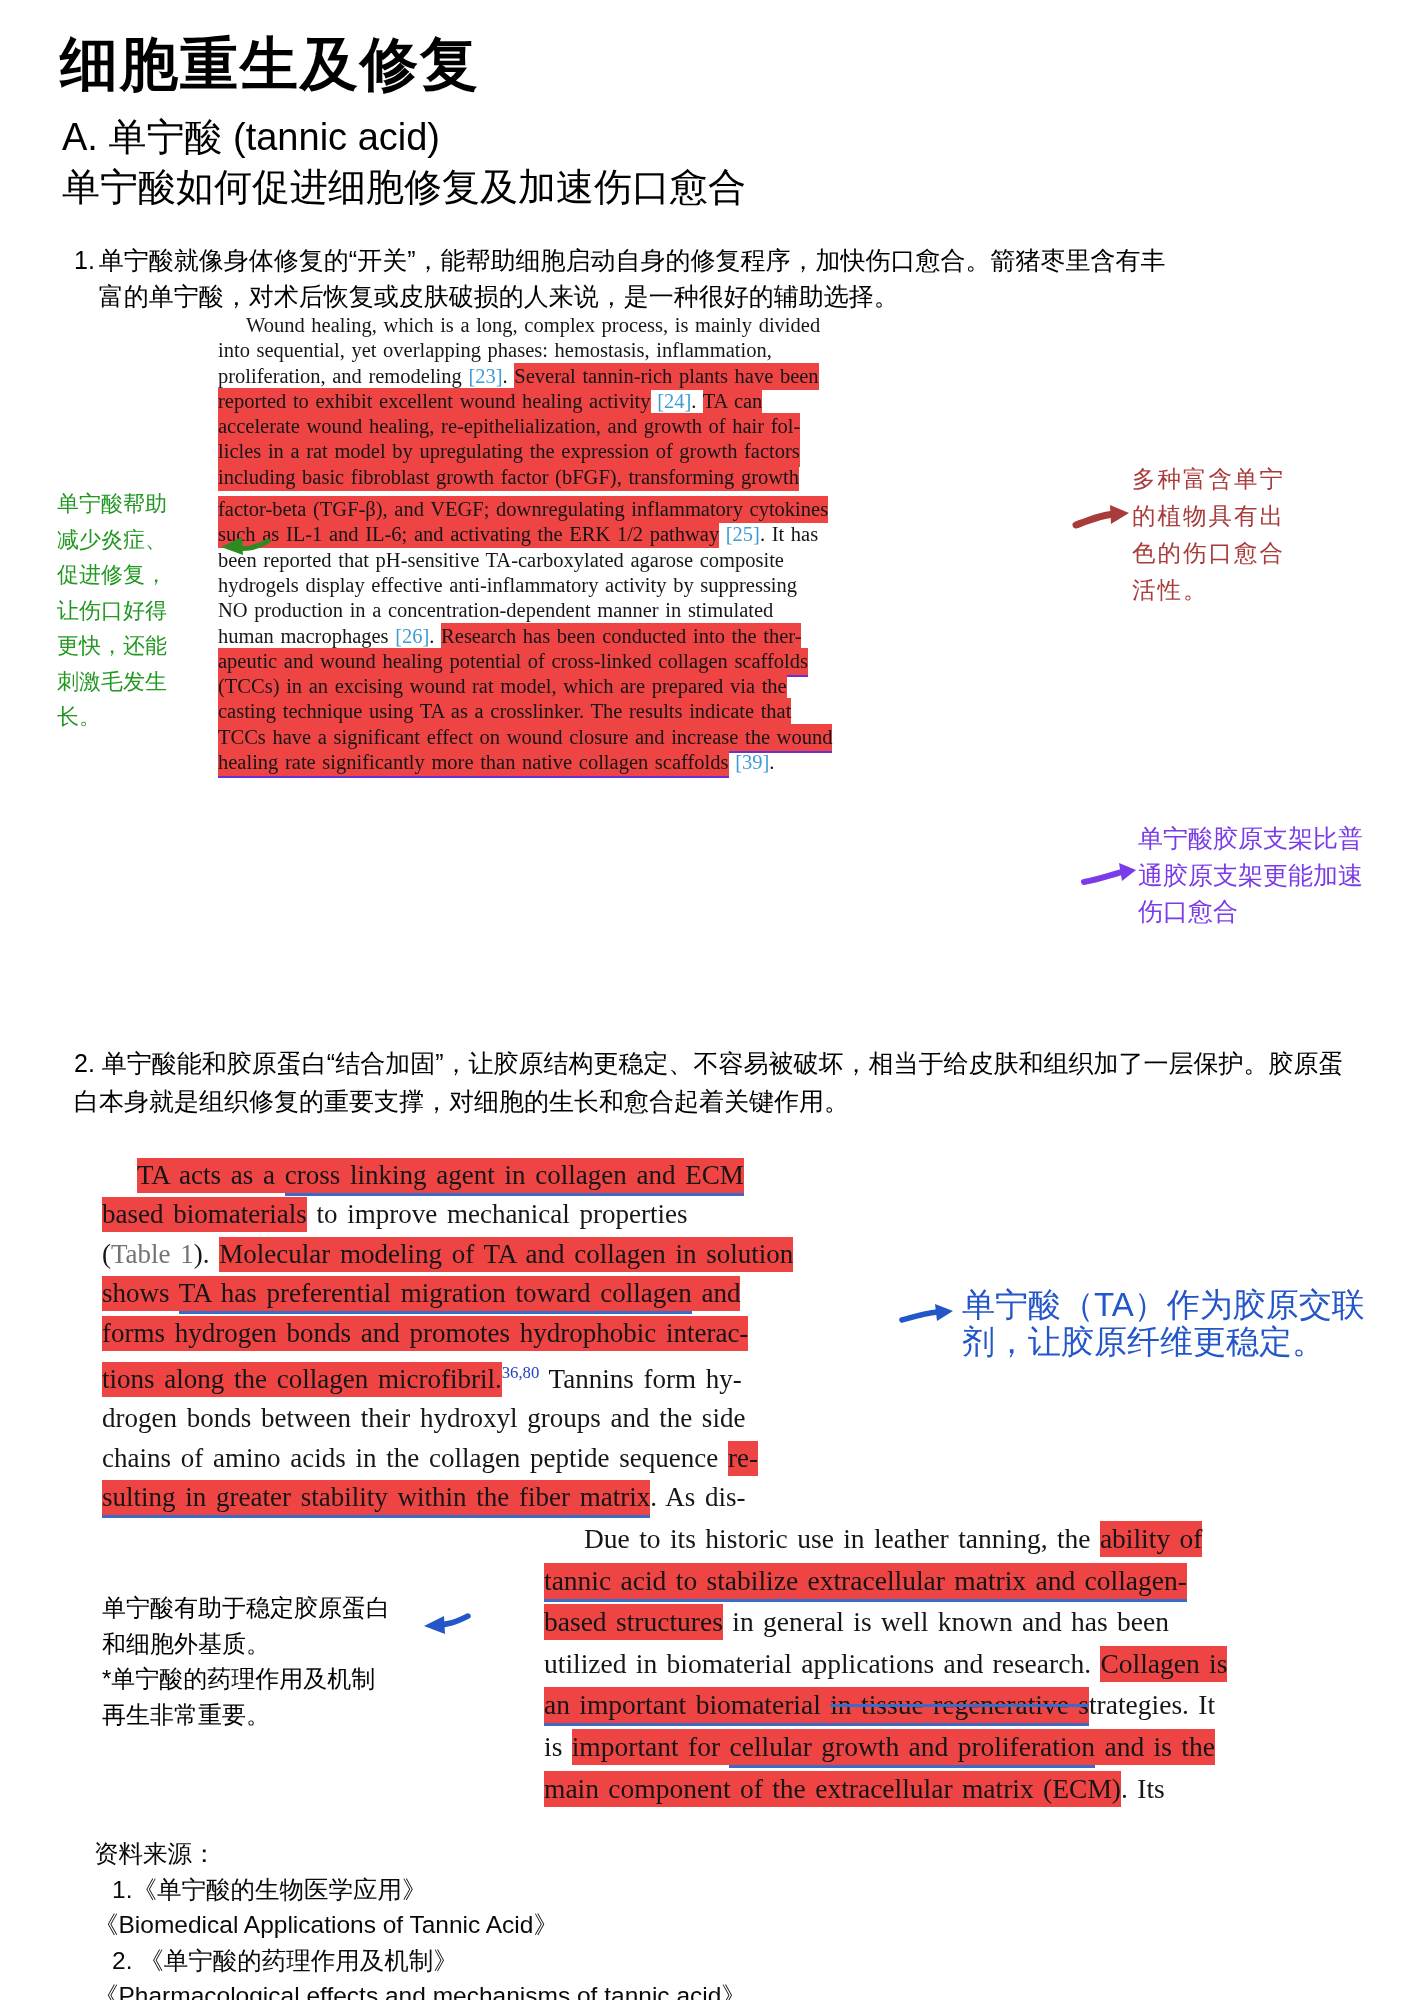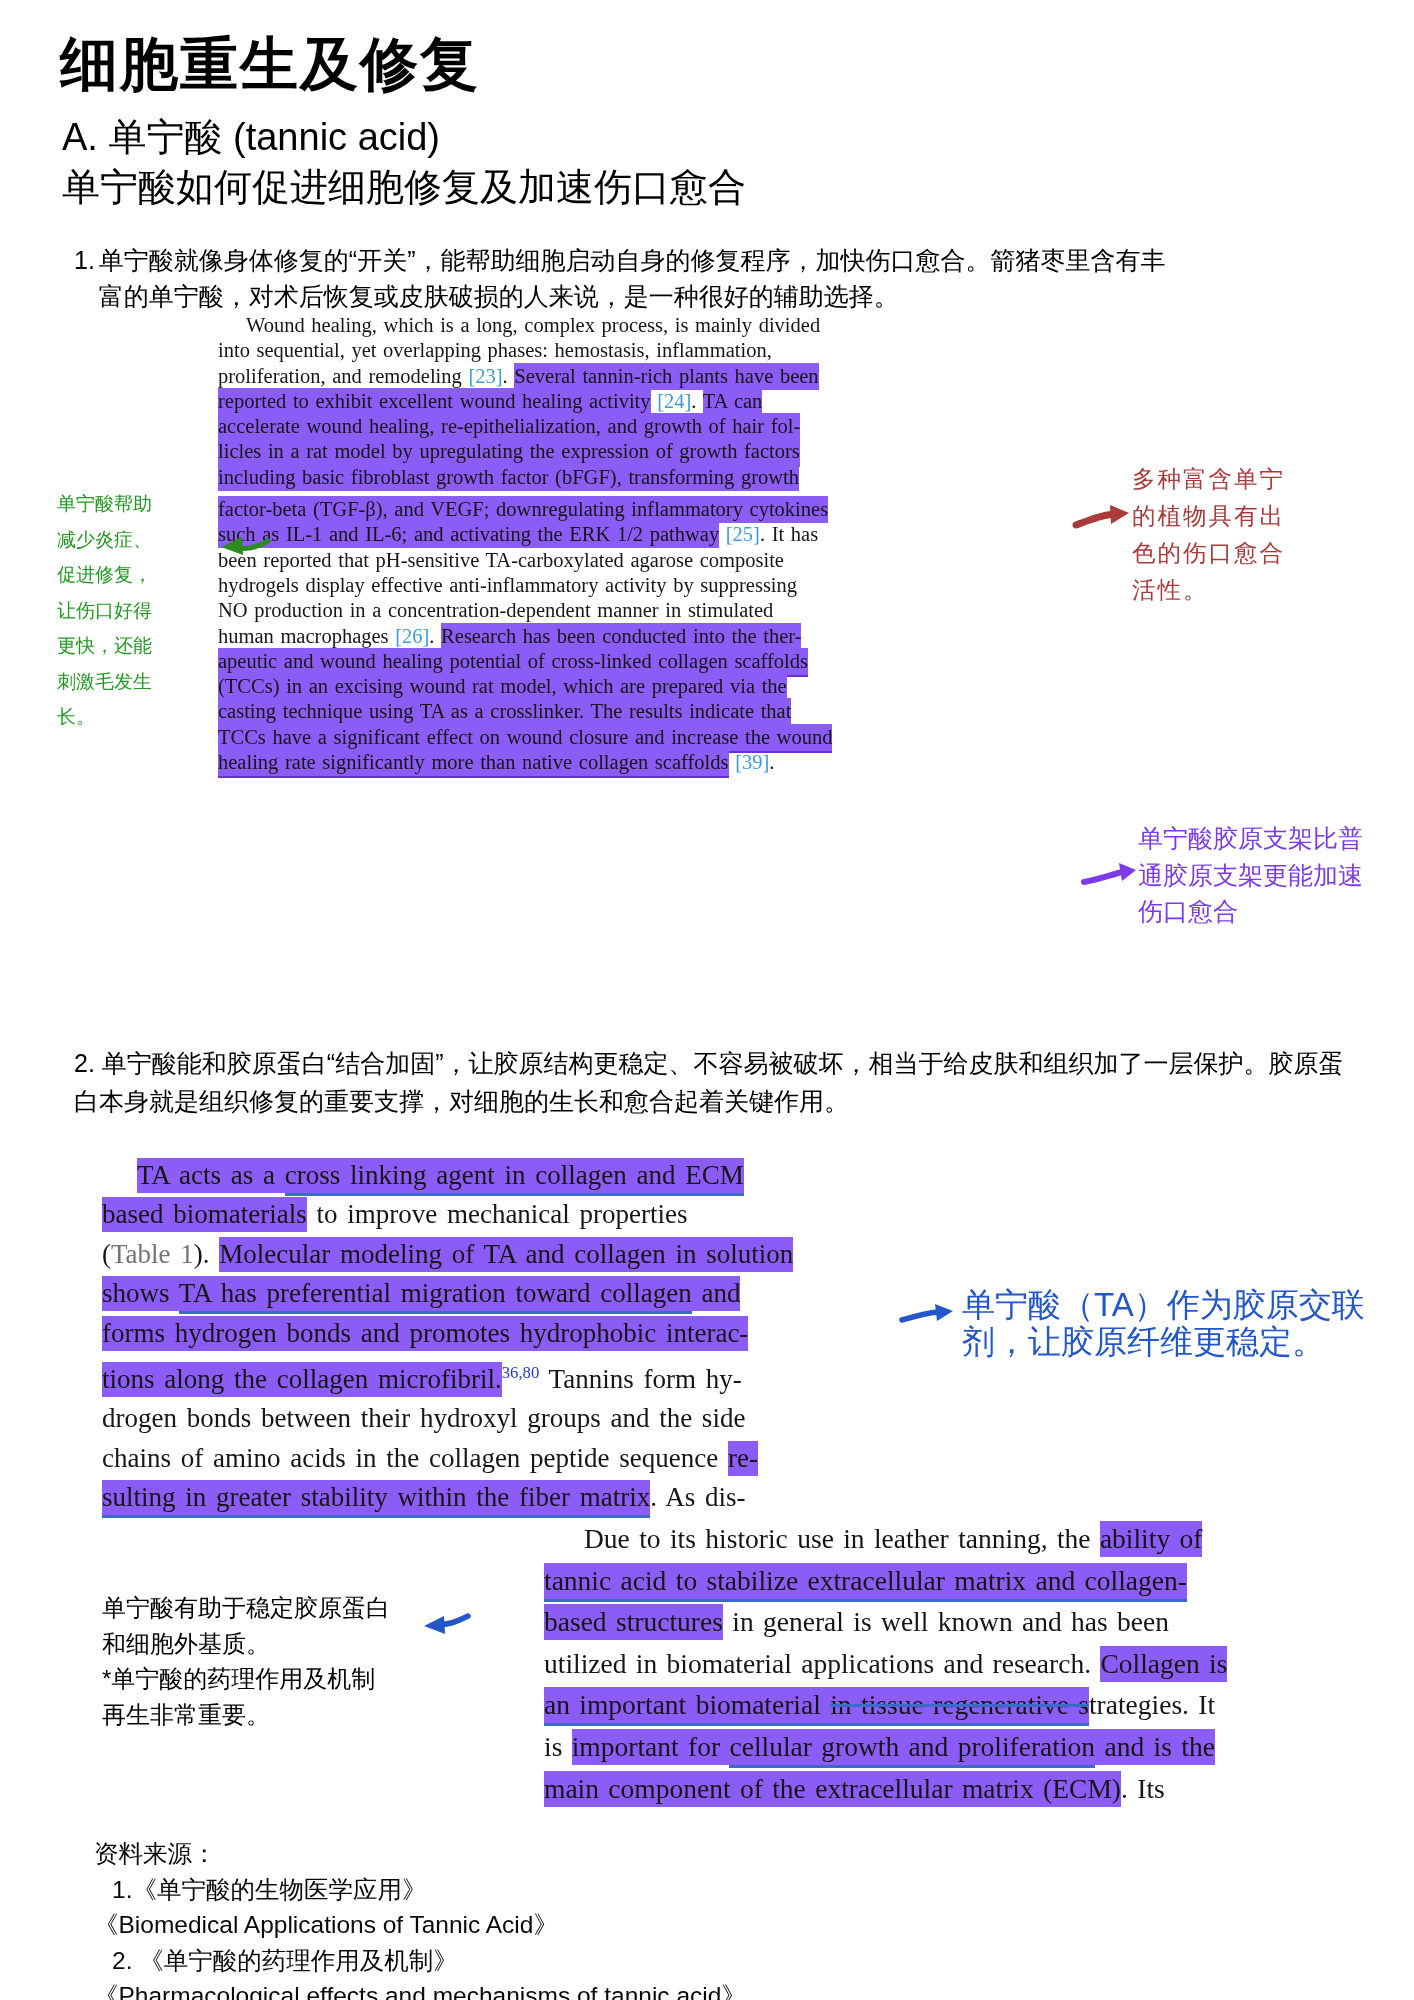--- a/index.html
+++ b/index.html
@@ -21,33 +21,33 @@
   .ex{position:absolute;font-family:"Liberation Serif",serif;color:#161616;}
   .ex .line{white-space:nowrap;}
   .ex1{left:218px;top:313px;width:634px;font-size:20.5px;line-height:25.3px;word-spacing:1.5px;}
   .ex1 .ind{padding-left:28px;}
   .ex1 .gap{margin-top:7px;}
   .ex2{left:102px;top:1156px;width:786px;font-size:27px;line-height:39.4px;word-spacing:3px;}
   .ex2 .ind{padding-left:35px;}
   .ex3{left:544px;top:1518px;width:816px;font-size:27.5px;line-height:41.6px;word-spacing:2.5px;}
   .ex3 .ind{padding-left:40px;}
 
-  .hl{background:#8b5cf6;padding:2px 0 3px 0;}
+  .hl{background:#ef4444;padding:2px 0 3px 0;}
   .ref{color:#3D9BD5;}
   .tbl{color:#737373;}
   .sup{color:#2440C0;font-size:0.62em;vertical-align:super;}
   .u-red{border-bottom:2px solid #B23A28;}
   .u-green{border-bottom:2.5px solid #3F8F2A;}
   .u-purple{border-bottom:2.5px solid #6B2FD6;}
   .ex2 .u-blue,.ex3 .u-blue{border-bottom:3px solid #3A6BC8;}
   .strike{text-decoration:line-through;text-decoration-color:#3A6BC8;text-decoration-thickness:2.5px;}
 
   
   .note{position:absolute;}
-  .note-green{left:57px;top:486px;color:#229822;font-size:19px;line-height:35.5px;}
+  .note-green{left:57px;top:486px;color:#229822;font-size:22px;line-height:35.5px;}
   .note-red{left:1132px;top:461px;color:#A93B3B;font-size:23.5px;line-height:37px;letter-spacing:2px;}
   .note-purple{left:1138px;top:820px;color:#7B3BE8;font-size:25px;line-height:36.5px;}
   .note-blue2{left:962px;top:1286px;color:#2356C8;font-size:33px;line-height:37px;}
   .note-blue1{left:102px;top:1590px;color:#000000;font-size:24px;line-height:35.5px;}
 
   .arrow{position:absolute;}
   .arrow-green{left:218px;top:528px;}
   .arrow-red{left:1072px;top:498px;}
   .arrow-purple{left:1080px;top:856px;}
   .arrow-blue2{left:898px;top:1298px;}

